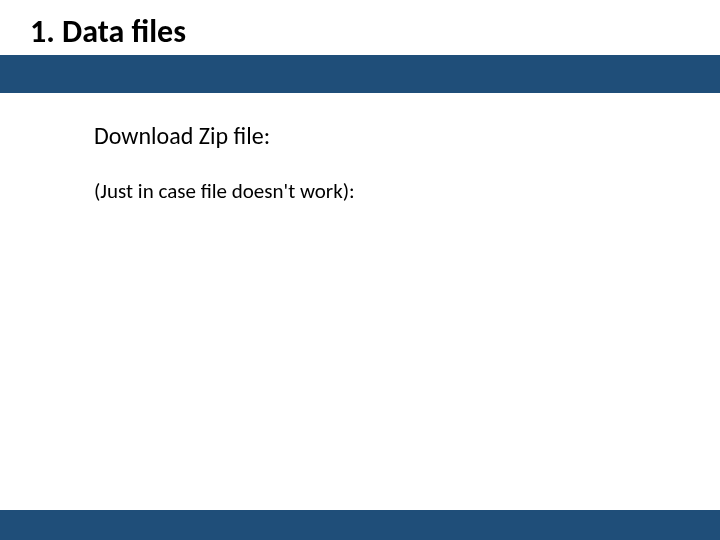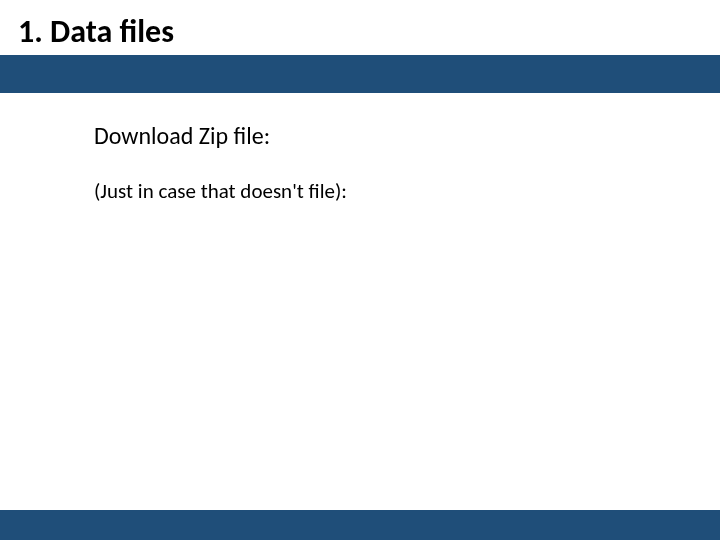--- a/index.html
+++ b/index.html
@@ -5,21 +5,21 @@
   * { margin: 0; padding: 0; box-sizing: border-box; }
   body {
     width: 720px;
     height: 540px;
     background: #ffffff;
     font-family: Calibri, "Segoe UI", Arial, sans-serif;
     overflow: hidden;
     position: relative;
   }
   .title-wrap {
-    padding: 14px 0 0 18px;
+    padding: 14px 0 0 30px;
   }
   .title {
     font-size: 32px;
     font-weight: 700;
     color: #000;
     line-height: 1.1;
   }
   .blue-band {
     background: #1f4e79;
     height: 38px;
@@ -68,16 +68,16 @@
 </head>
 <body>
 
 <div class="title-wrap">
   <div class="title">1. Data files</div>
 </div>
 <div class="blue-band"></div>
 
 <div class="content">
   <div class="line1">Download Zip file:</div>
-  <div class="fallback-label">(Just in case that doesn't file):</div>
+  <div class="fallback-label">(Just in case file doesn't work):</div>
 </div>
 
 <div class="footer-band"></div>
 
 </body></html>

